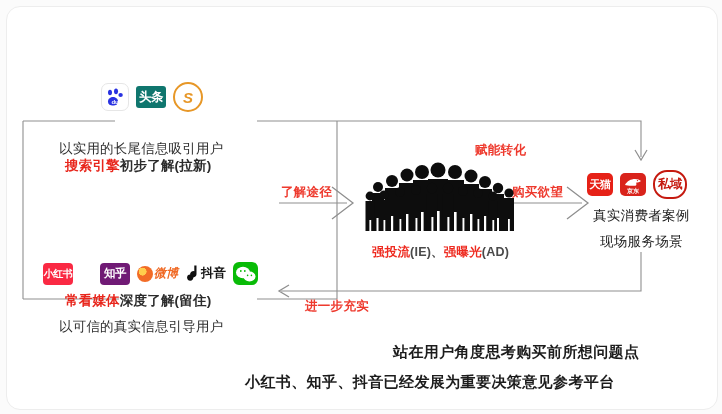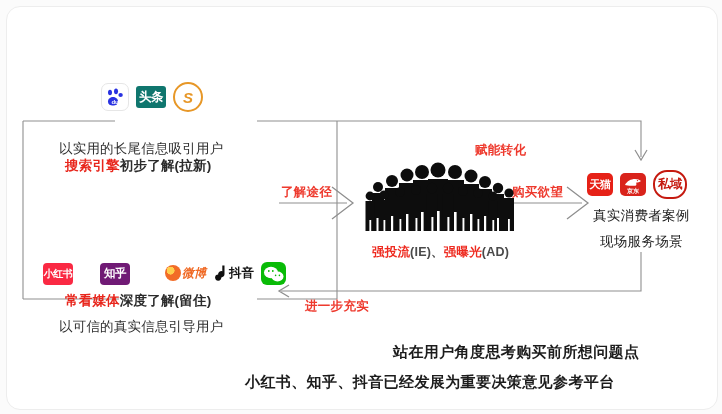--- a/index.html
+++ b/index.html
@@ -108,21 +108,21 @@
   }
   .lg-xhs {
     width: 30px; height: 22px; border-radius: 4px;
     background: #fa2943; font-size: 10px; letter-spacing: -0.5px;
   }
   .lg-zhihu {
     width: 30px; height: 22px; border-radius: 4px;
     background: #701a75; font-size: 11.5px; letter-spacing: -0.5px; margin-left: 20px;
   }
   .lg-weibo {
-    display: flex; gap: 1px; margin-left: 28px;
+    display: flex; align-items: center; gap: 1px;
   }
   .wb-eye {
     width: 16px; height: 16px; border-radius: 50%;
     background: radial-gradient(circle at 35% 35%, #ffcf4d 0 26%, #f26c27 28% 100%);
     display: inline-block;
   }
   .wb-txt { color: #f06a25; font-weight: 700; font-size: 12px; font-style: italic; }
   .lg-douyin { display: flex; align-items: center; gap: 2px; }
   .dy-note {
     width: 14px; height: 17px; position: relative; display: inline-block;

